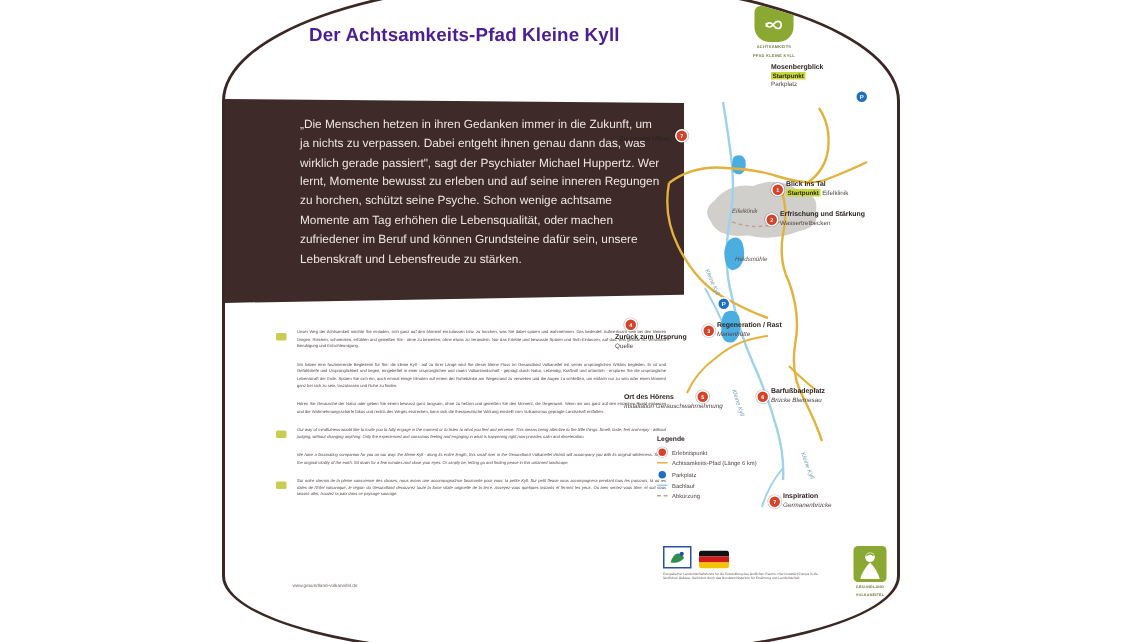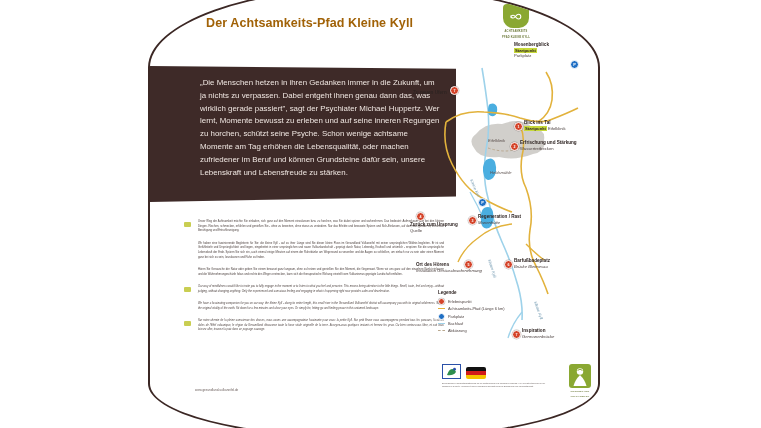--- a/index.html
+++ b/index.html
@@ -9,21 +9,21 @@
   .stage{position:relative;width:761px;height:428px;background:#ffffff;}
 
   
   .board{position:absolute;left:148px;top:-14px;width:452px;height:452px;
          background:#ffffff;border:2px solid #3b2724;
          border-radius:50% 50% 46% 46% / 18% 18% 12% 12%;
          box-sizing:border-box;overflow:hidden;}
 
   
   .hd{position:absolute;left:56px;top:28px;width:330px;}
-  .title{font-size:12.5px;font-weight:bold;color:#a16207;letter-spacing:.1px;
+  .title{font-size:12.5px;font-weight:bold;color:#4c1d95;letter-spacing:.1px;
          line-height:1.15;}
   .subtitle{font-size:8.6px;color:#a9b84a;margin-top:8px;line-height:1.2;}
 
   
   .logo{position:absolute;left:351px;top:16px;width:30px;text-align:center;}
   .logo-mark{width:26px;height:24px;margin:0 auto;background:#8aa832;
              border-radius:4px 4px 10px 10px;display:flex;align-items:center;
              justify-content:center;}
   .logo-mark svg{display:block;}
   .logo-cap{font-size:2.6px;color:#6d7a3a;line-height:1.35;margin-top:2px;

